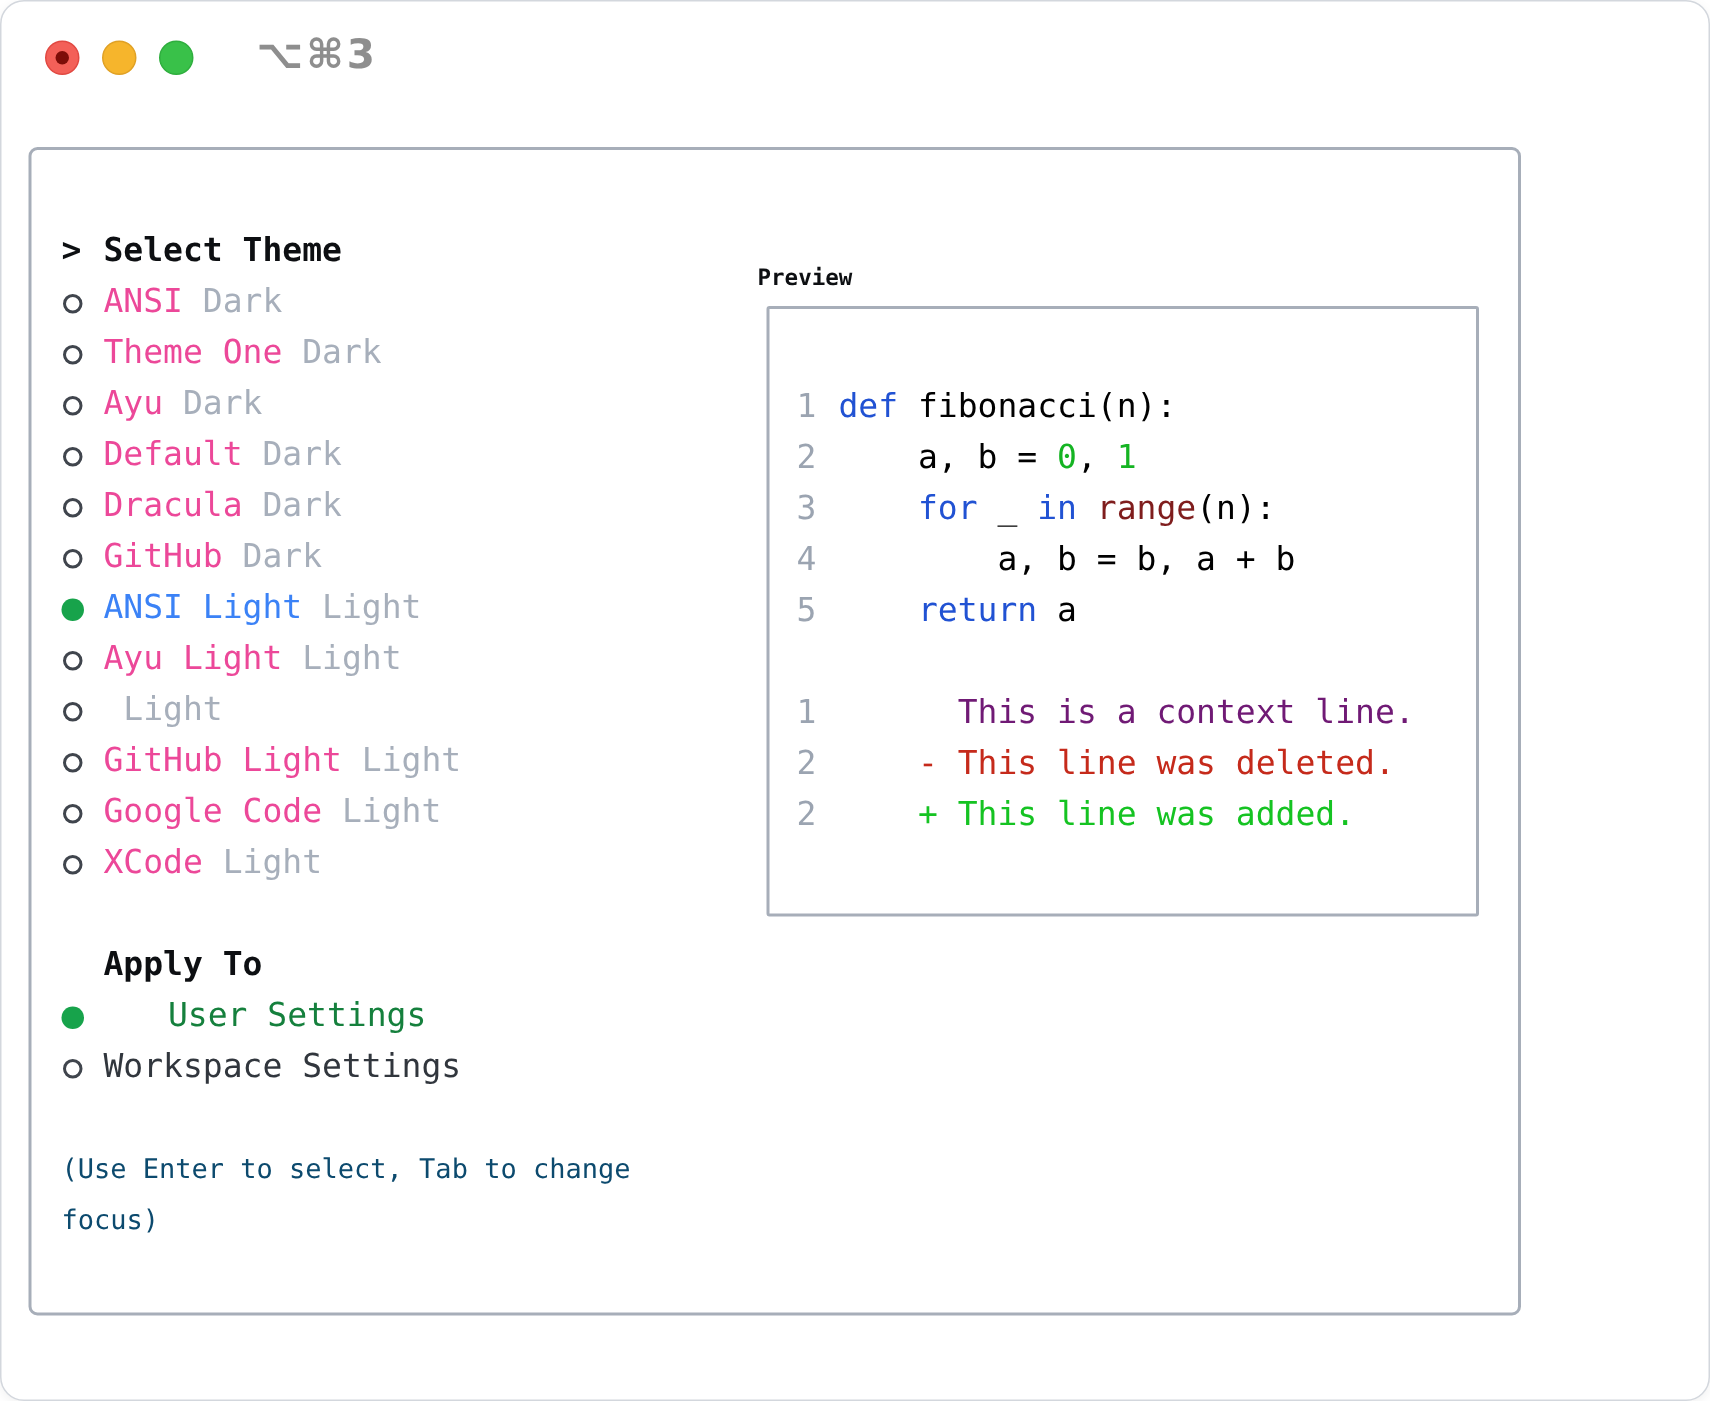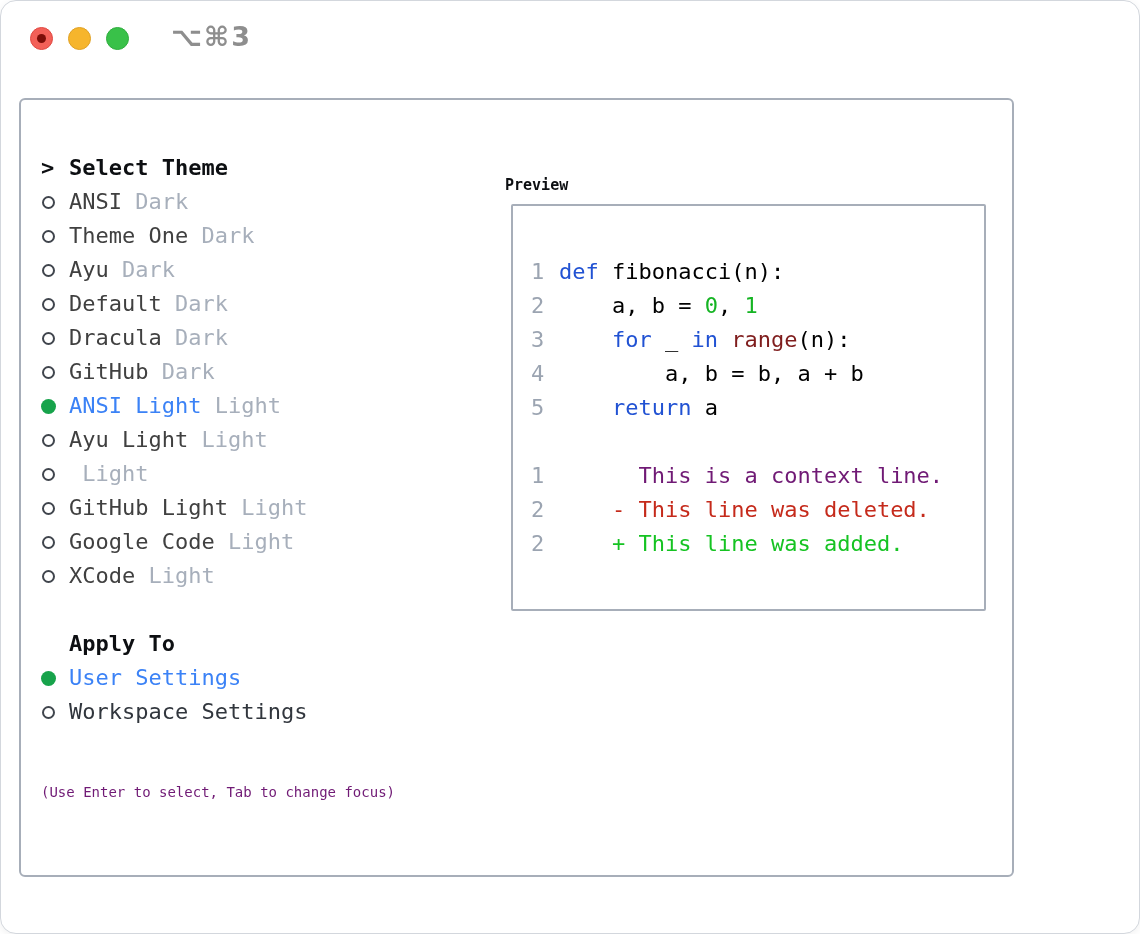--- a/index.html
+++ b/index.html
@@ -41,28 +41,28 @@
   
   .left-col{position:absolute;left:20px;top:51px;font-size:22px;line-height:34px;}
   .row{height:34px;display:flex;align-items:center;white-space:pre;}
   .row .prefix{
     display:inline-flex;width:28px;flex:0 0 28px;align-items:center;justify-content:flex-start;
   }
   .chev{color:#0d0f12;font-weight:bold;}
   .ring{width:13px;height:13px;border:2px solid #40454d;border-radius:50%;box-sizing:border-box;margin-left:1px;}
   .ring.filled{border:none;width:15px;height:15px;background:#17a34b;margin-left:0;}
   .hdr{font-weight:bold;color:#0d0f12;}
-  .item-name{color:#404040;}
+  .item-name{color:#ec4899;}
   .item-tag{color:#a7afbb;}
   .row.selected .item-name{color:#3b82f6;text-align:center;}
   .opt-label{color:#31363d;}
-  .row.selected .opt-label{color:#3b82f6;}
+  .row.selected .opt-label{color:#15803d;margin-left:43px;}
   .spacer{height:34px;}
   .help{
-    margin-top:12px;width:420px;color:#701a75;font-size:14px;line-height:34px;
+    margin-top:0;width:420px;color:#0c4a6e;font-size:18px;line-height:34px;
     white-space:normal;
   }
 
   
   .preview-title{
     position:absolute;left:484px;top:68px;font-size:15px;line-height:34px;
     font-weight:bold;color:#0d0f12;
   }
   .preview-box{
     position:absolute;left:490px;top:104px;width:475px;height:407px;

